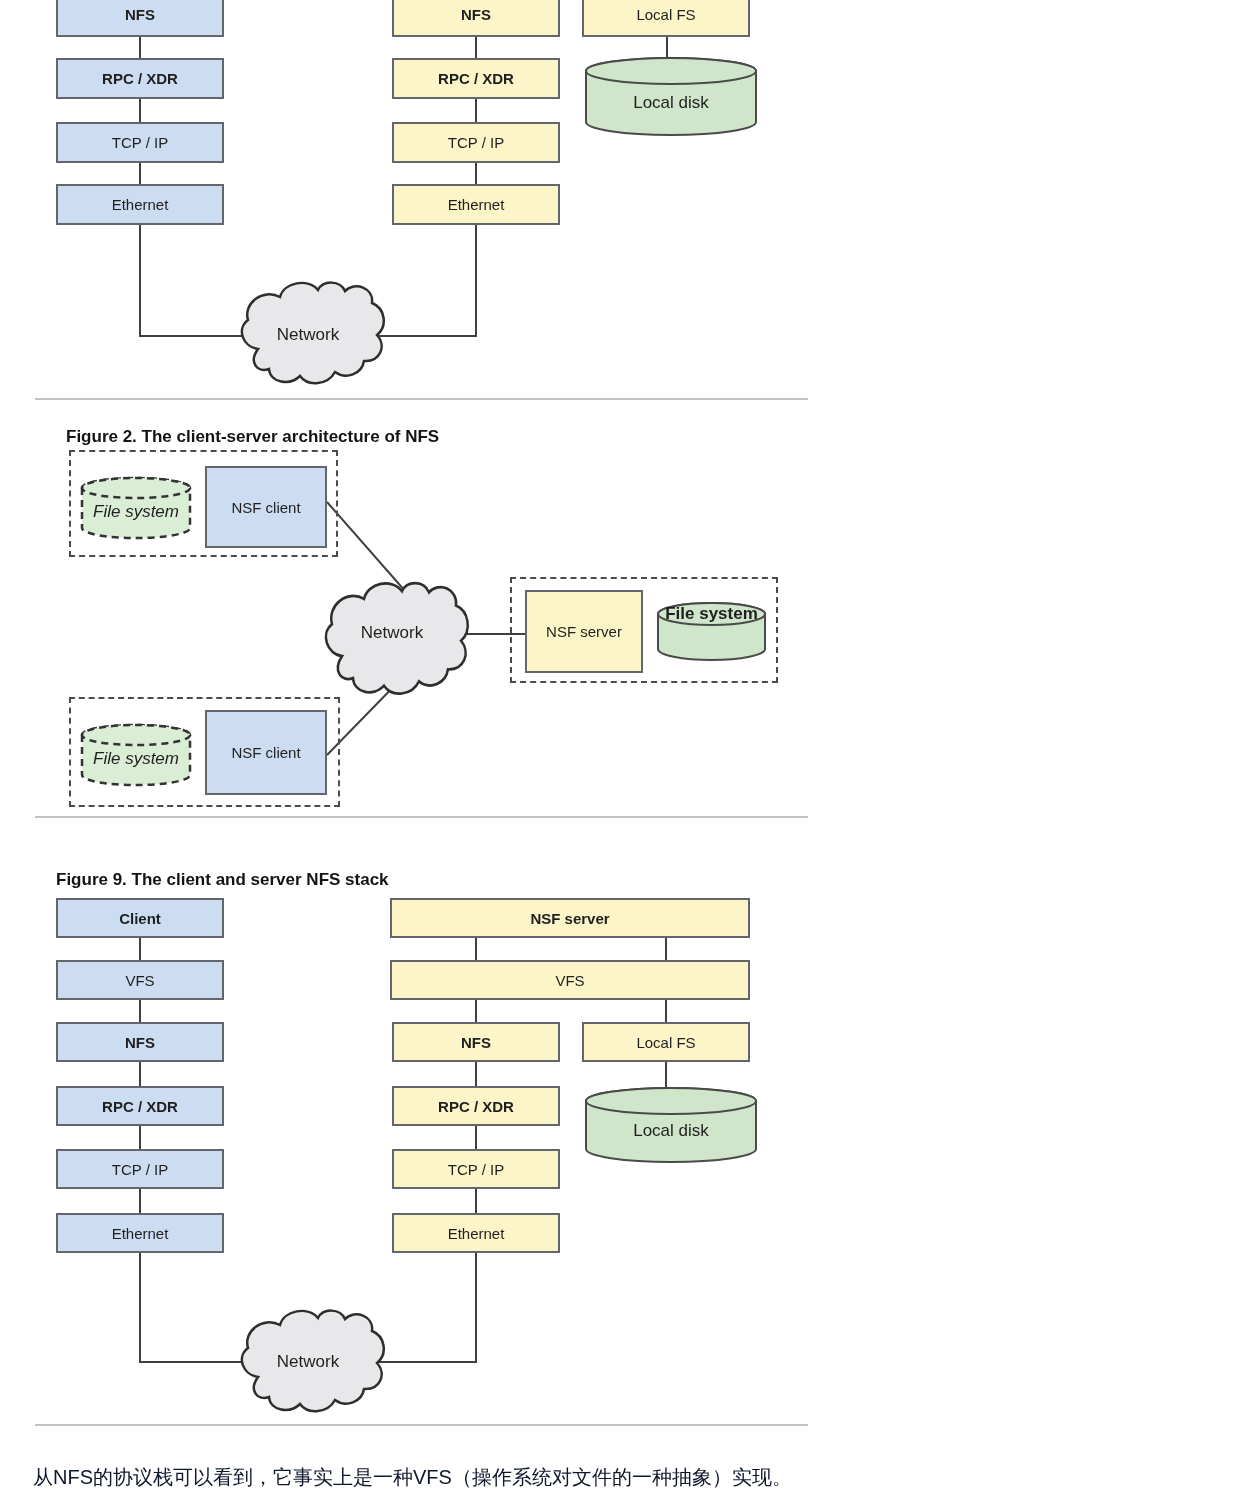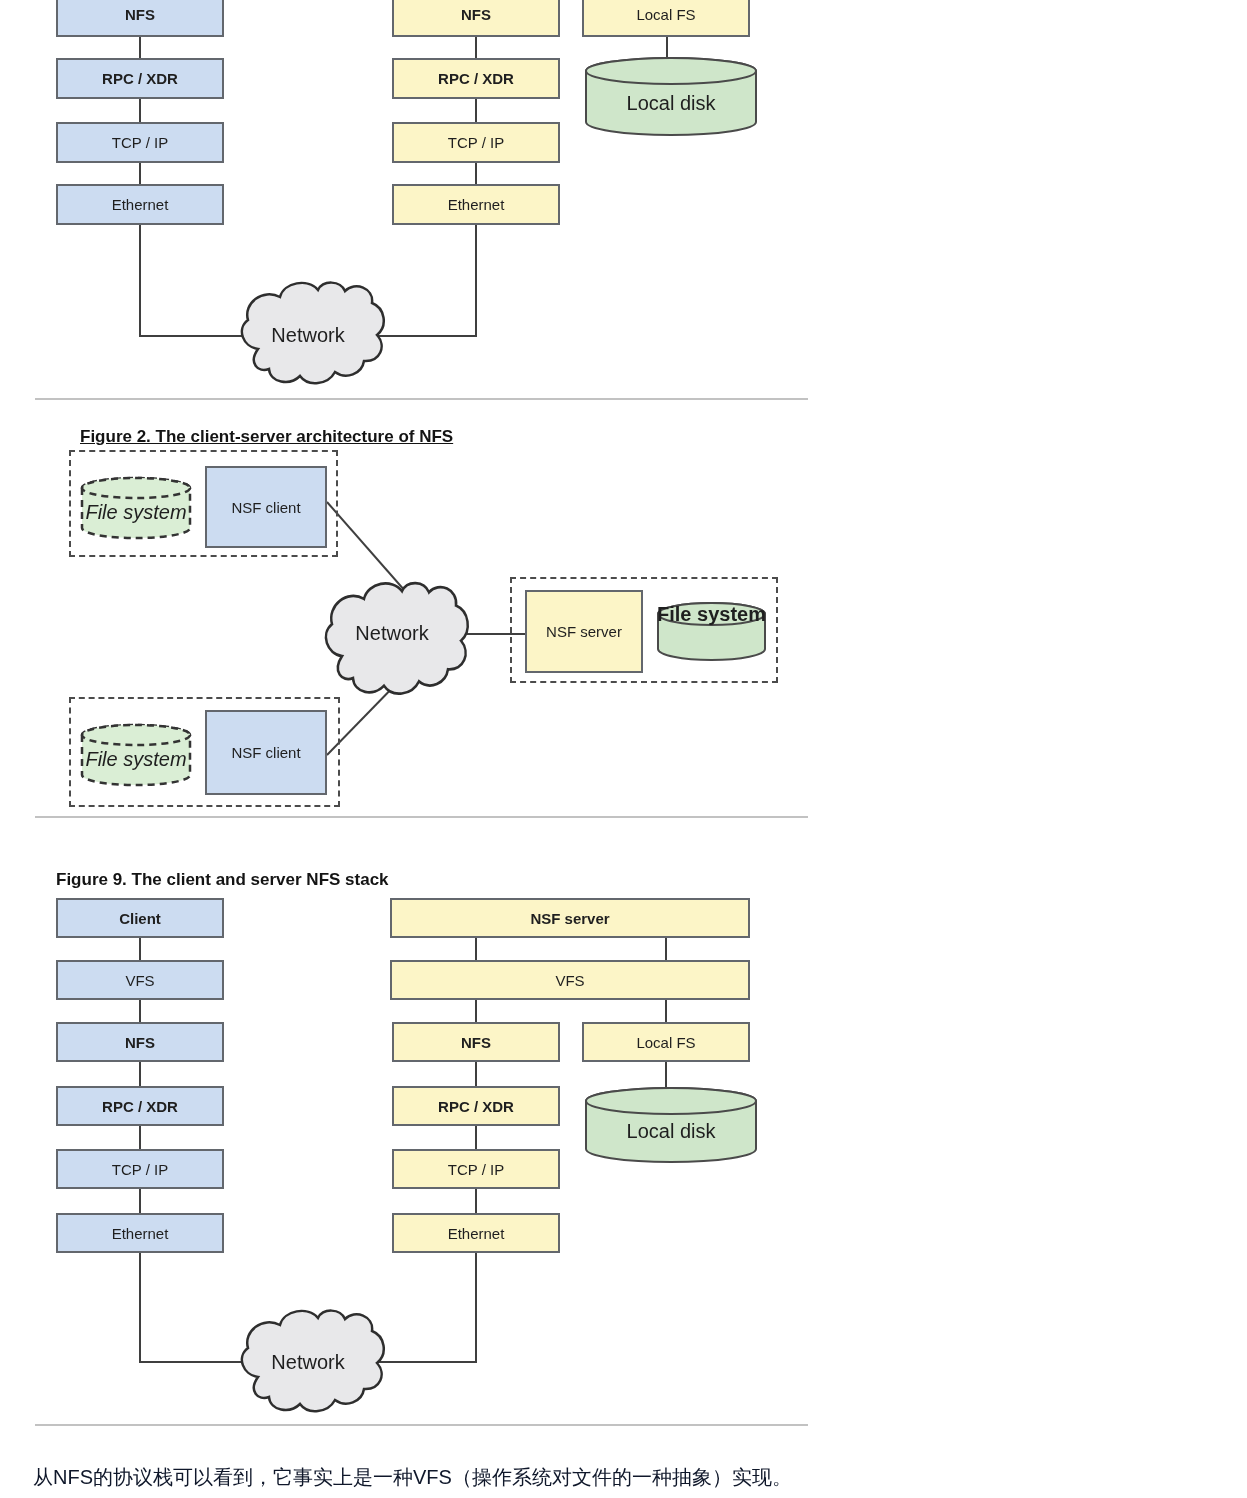--- a/index.html
+++ b/index.html
@@ -8,21 +8,21 @@
   .overlay{position:absolute;left:0;top:0;z-index:0;}
   .box{position:absolute;z-index:2;box-sizing:border-box;border:2px solid #63676d;
        display:flex;align-items:center;justify-content:center;
        font-size:15px;line-height:1;white-space:nowrap;}
   .blue{background:#ccdcf1;}
   .yellow{background:#fcf5c7;}
   .bold{font-weight:bold;}
   .italic{font-style:italic;}
   .dashed-rect{position:absolute;z-index:1;box-sizing:border-box;border:2px dashed #4b4b4b;background:transparent;}
   .shape-label{position:absolute;z-index:3;display:flex;align-items:center;justify-content:center;
-       font-size:20px;white-space:nowrap;}
+       font-size:17px;white-space:nowrap;}
   .fig-title{position:absolute;z-index:2;font-weight:bold;font-size:17px;color:#141414;white-space:nowrap;}
   .divider{position:absolute;left:35px;width:773px;height:2px;background:#c2c2c2;z-index:1;}
   .para{position:absolute;left:33px;top:1464px;font-size:20px;color:#0f172a;z-index:2;white-space:nowrap;}
 </style>
 </head>
 <body>
 
 <svg class="overlay" width="1247" height="1498" viewBox="0 0 1247 1498">
   <defs>
     <path id="cloud" d="M 25 71 C 10 69 3 51 15 42 C 10 25 30 10 47 19 C 51 4 75 0 85 12
@@ -104,21 +104,21 @@
 <div class="box yellow bold" style="left:392px;top:58px;width:168px;height:41px;">RPC / XDR</div>
 <div class="box yellow" style="left:392px;top:122px;width:168px;height:41px;">TCP / IP</div>
 <div class="box yellow" style="left:392px;top:184px;width:168px;height:41px;">Ethernet</div>
 
 <div class="box yellow" style="left:582px;top:-8px;width:168px;height:45px;">Local FS</div>
 <div class="shape-label" style="left:586px;top:86px;width:170px;height:34px;">Local disk</div>
 <div class="shape-label" style="left:233px;top:319px;width:150px;height:32px;">Network</div>
 
 <div class="divider" style="top:398px;"></div>
 
-<div class="fig-title" style="left:80px;top:427px;text-decoration:underline;">Figure 2. The client-server architecture of NFS</div>
+<div class="fig-title" style="left:66px;top:427px;">Figure 2. The client-server architecture of NFS</div>
 
 <div class="dashed-rect" style="left:69px;top:450px;width:269px;height:107px;"></div>
 <div class="shape-label italic" style="left:82px;top:495px;width:108px;height:34px;">File system</div>
 <div class="box blue" style="left:205px;top:466px;width:122px;height:82px;">NSF client</div>
 
 <div class="shape-label" style="left:317px;top:617px;width:150px;height:32px;">Network</div>
 
 <div class="dashed-rect" style="left:510px;top:577px;width:268px;height:106px;"></div>
 <div class="box yellow" style="left:525px;top:590px;width:118px;height:83px;">NSF server</div>
 <div class="shape-label bold" style="left:655px;top:597px;width:113px;height:34px;">File system</div>

